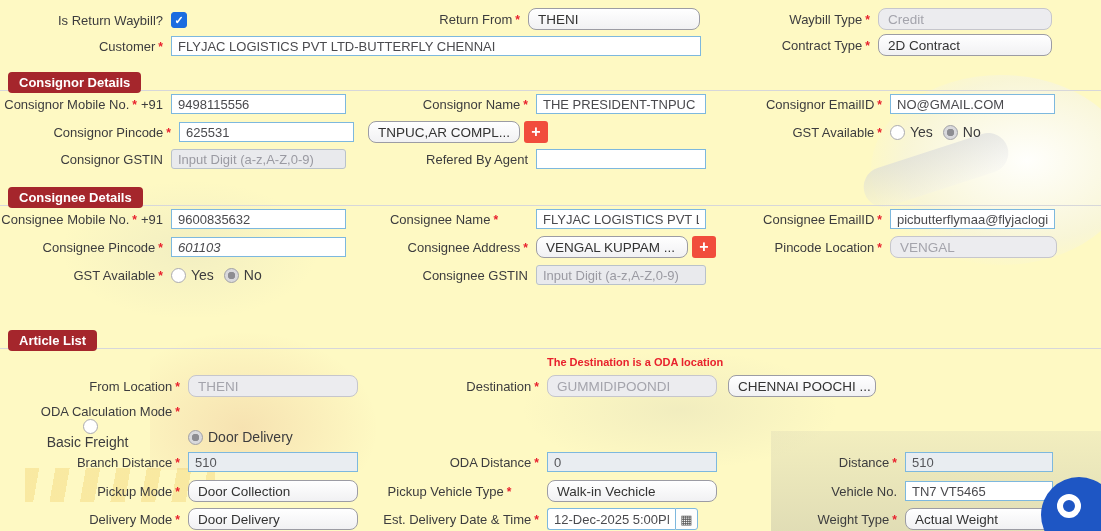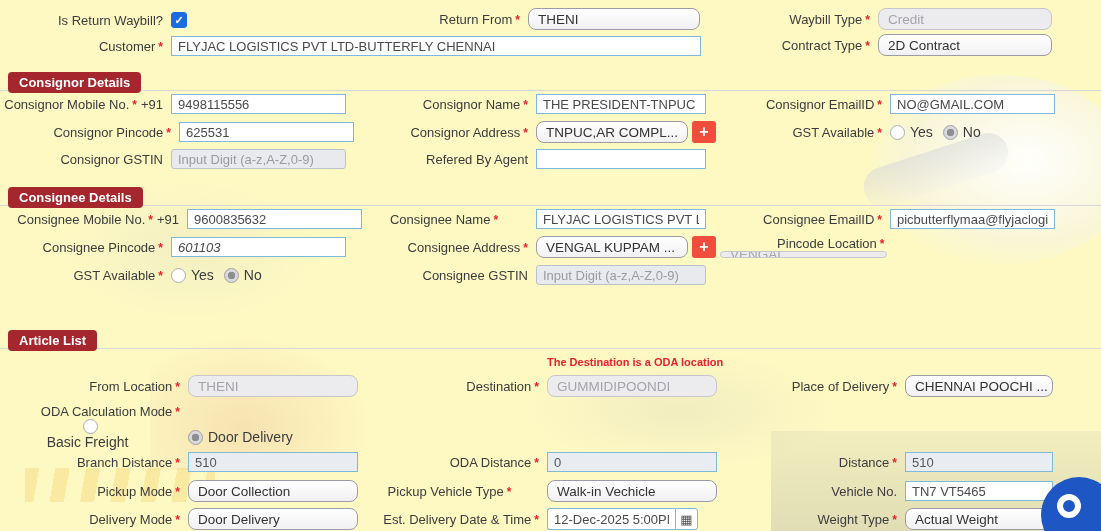--- a/index.html
+++ b/index.html
@@ -141,21 +141,20 @@
     <div class="gap"></div>
     <input class="ctl-text" style="width: 165px;" value="NO@GMAIL.COM">
   </div>
 
   <div class="fld" style="left:0;top:121px;margin-left:8px;">
     <div class="lbl" style="width:163px;"><span>Consignor Pincode</span><span class="star">*</span></div>
     <div class="gap"></div>
     <input class="ctl-text" style="width: 175px;" value="625531">
   </div>
   <div class="fld" style="left:360px;top:121px;">
-    <div class="lbl" style="width:168px;"><span>Consignor Address</span><span class="star">*</span></div>
     <div class="gap"></div>
     <div class="ctl-sel" style="width:152px;">
         <span>TNPUC,AR COMPL...</span>
       </div>
     <div class="addbtn">
         <span>+</span>
       </div>
   </div>
   <div class="fld" style="left:720px;top:121px;">
     <div class="lbl" style="width:162px;"><span>GST Available</span><span class="star">*</span></div>
@@ -173,21 +172,21 @@
   </div>
   <div class="fld" style="left:360px;top:148px;">
     <div class="lbl" style="width:168px;"><span>Refered By Agent</span></div>
     <div class="gap"></div>
     <input class="ctl-text" style="width: 170px;">
   </div>
 
   <div class="secline" style="top:205px;"></div>
   <div class="badge" style="top:187px;">Consignee Details</div>
 
-  <div class="fld" style="left:0;top:208px;padding-left:16px;">
+  <div class="fld" style="left:0;top:208px;">
     <div class="lbl" style="width:163px;"><span>Consignee Mobile No.</span><span class="star">*</span><span class="prefix">+91</span></div>
     <div class="gap"></div>
     <input class="ctl-text" style="width: 175px;" value="9600835632">
   </div>
   <div class="fld" style="left:360px;top:208px;">
     <div class="lbl" style="width:168px;text-align:center;"><span>Consignee Name</span><span class="star">*</span></div>
     <div class="gap"></div>
     <input class="ctl-text" style="width: 170px;" value="FLYJAC LOGISTICS PVT LTD - BU">
   </div>
   <div class="fld" style="left:720px;top:208px;">
@@ -204,21 +203,21 @@
   <div class="fld" style="left:360px;top:236px;">
     <div class="lbl" style="width:168px;"><span>Consignee Address</span><span class="star">*</span></div>
     <div class="gap"></div>
     <div class="ctl-sel" style="width:152px;">
         <span>VENGAL KUPPAM ...</span>
       </div>
     <div class="addbtn">
         <span>+</span>
       </div>
   </div>
-  <div class="fld" style="left:720px;top:236px;flex-direction:column;">
+  <div class="fld" style="left:720px;top:236px;">
     <div class="lbl" style="width:162px;"><span>Pincode Location</span><span class="star">*</span></div>
     <div class="gap"></div>
     <div class="ctl-sel dis" style="width:167px;">
         <span>VENGAL</span>
       </div>
   </div>
 
   <div class="fld" style="left:0;top:264px;">
     <div class="lbl" style="width:163px;"><span>GST Available</span><span class="star">*</span></div>
     <div class="gap"></div>
@@ -247,21 +246,20 @@
       </div>
   </div>
   <div class="fld" style="left:360px;top:375px;">
     <div class="lbl" style="width:179px;"><span>Destination</span><span class="star">*</span></div>
     <div class="gap"></div>
     <div class="ctl-sel dis" style="width:170px;">
         <span>GUMMIDIPOONDI</span>
       </div>
   </div>
   <div class="fld" style="left:720px;top:375px;">
-    <div class="lbl" style="width:177px;"><span>Place of Delivery</span><span class="star">*</span></div>
     <div class="gap"></div>
     <div class="ctl-sel" style="width:148px;">
         <span>CHENNAI POOCHI ...</span>
       </div>
   </div>
 
   <div class="fld" style="left:0;top:404px;flex-direction:column;">
     <div class="lbl" style="width:180px;"><span>ODA Calculation Mode</span><span class="star">*</span></div>
     <div class="gap"></div>
     <span class="radio"></span>

